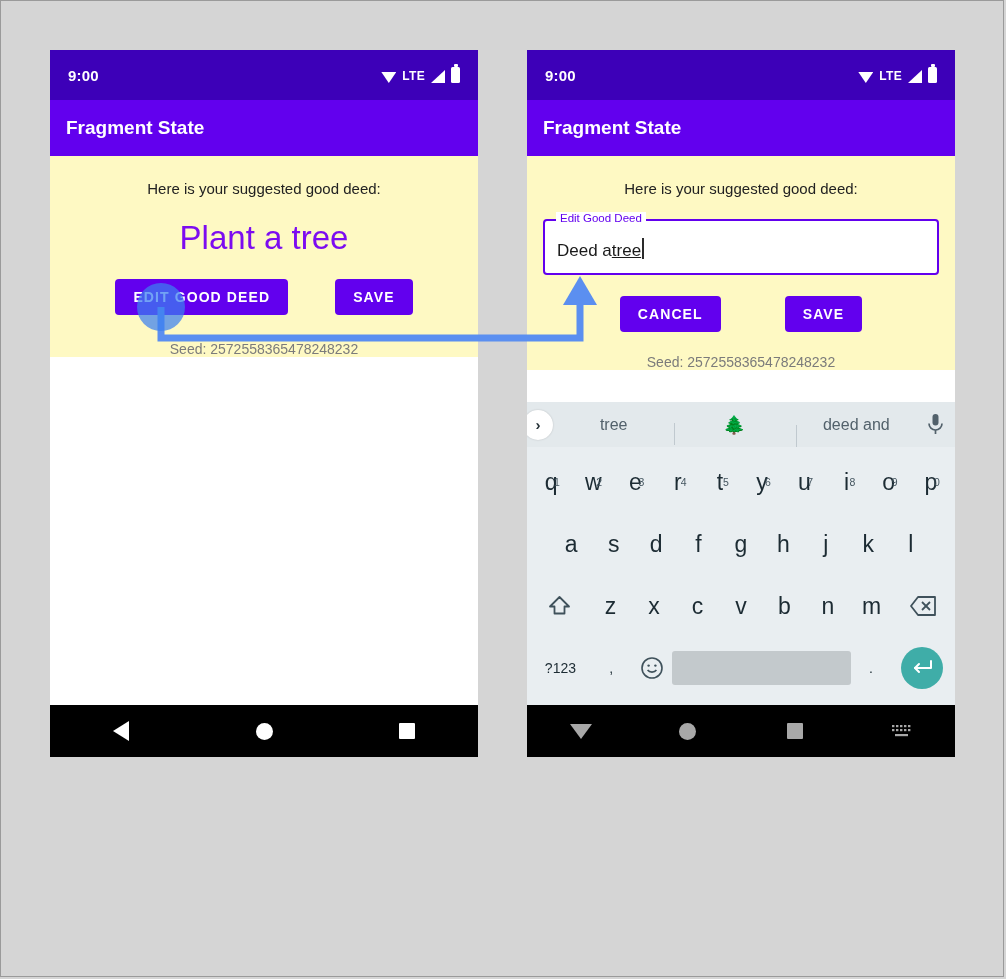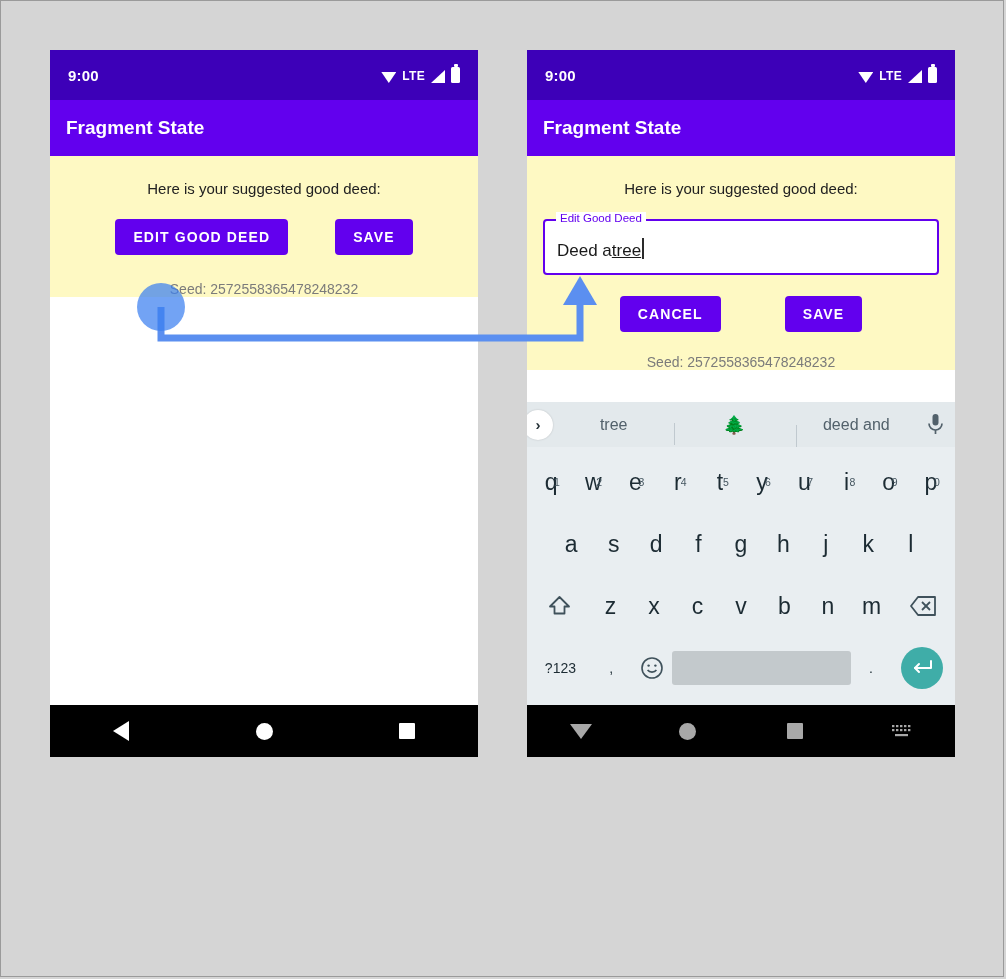--- a/index.html
+++ b/index.html
@@ -191,20 +191,21 @@
       <span class="ic-batt"></span>
     </div>
   </div>
 
   <div class="appbar">
     <div class="appbar-title">Fragment State</div>
   </div>
 
   <div class="content">
     <div class="suggest-line">Here is your suggested good deed:</div>
+    <div class="deed-headline">Plant a tree</div>
 
     <div class="btn-row">
       <button class="mbtn">EDIT GOOD DEED</button>
       <button class="mbtn">SAVE</button>
     </div>
 
     <div class="seed-line">Seed: 2572558365478248232</div>
   </div>
 
   <div class="navbar">

